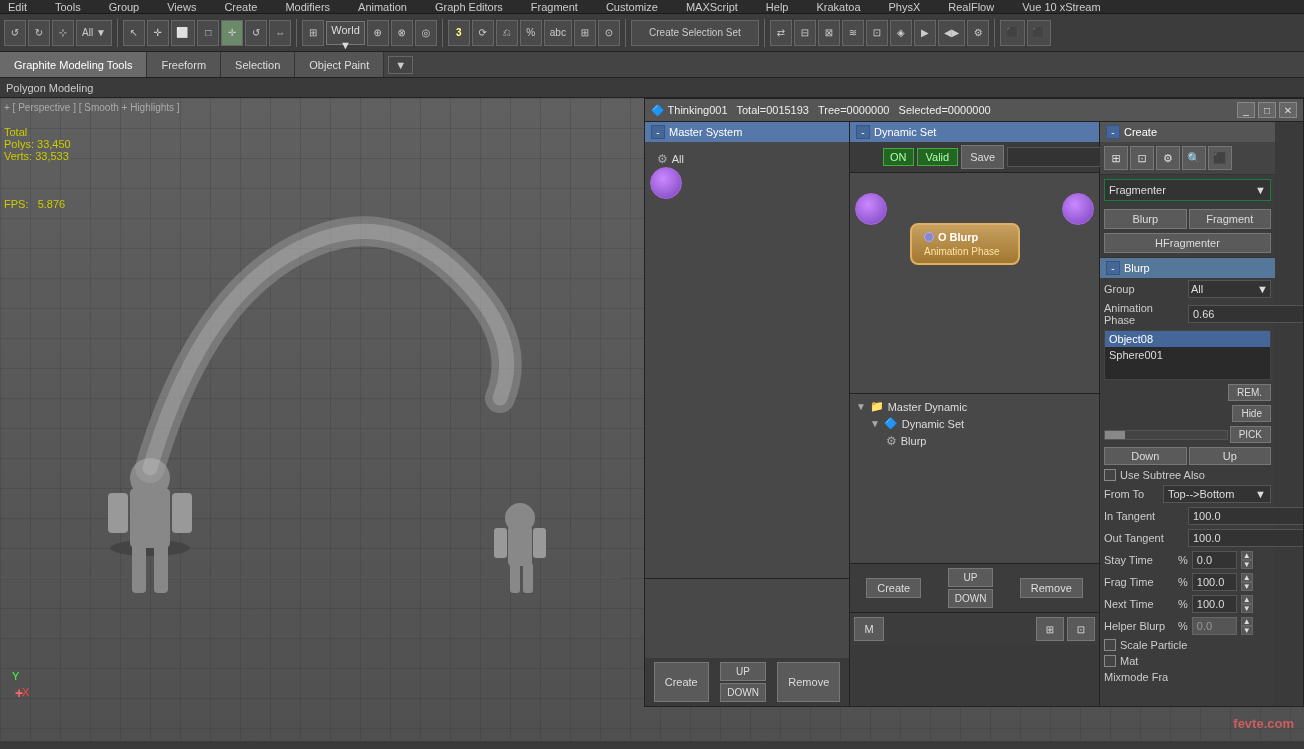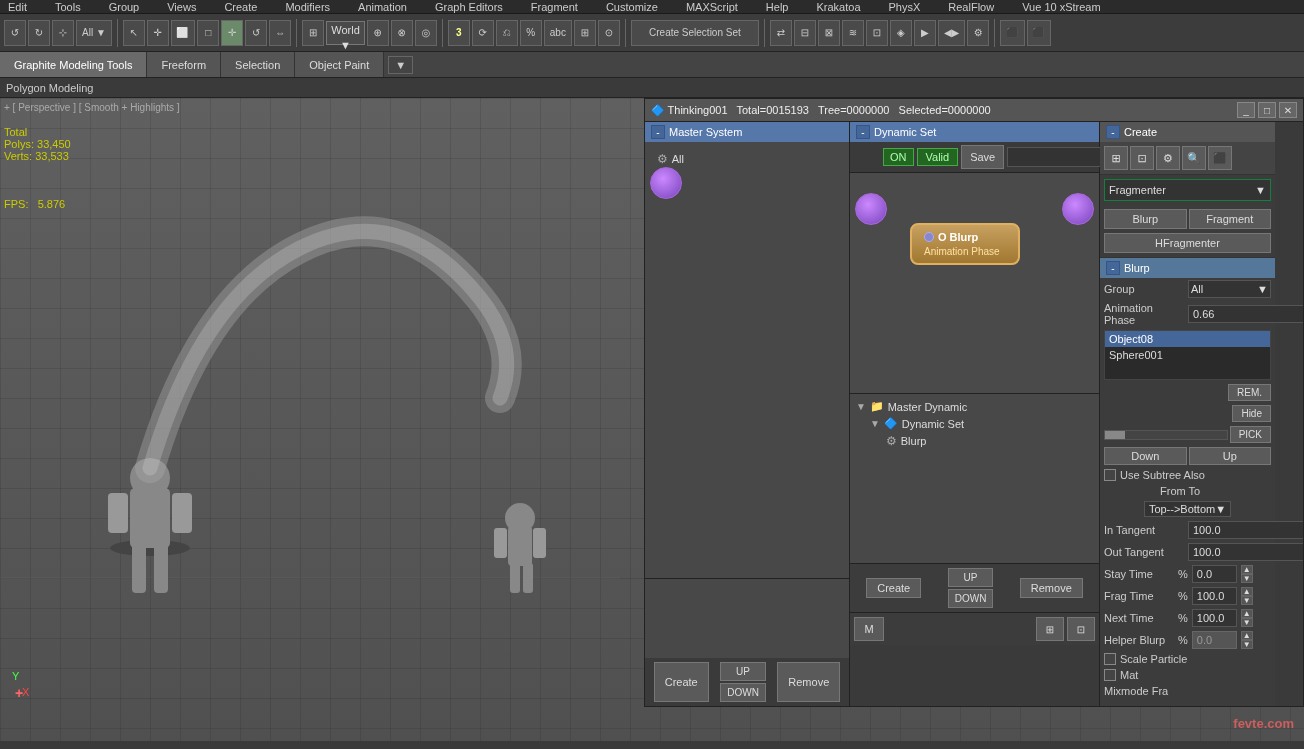--- a/index.html
+++ b/index.html
@@ -112,21 +112,21 @@
     .scroll-thumb { width: 20px; height: 100%; background: #888; }
     .pick-btn { background: #5a5a5a; border: 1px solid #777; color: #ddd; padding: 2px 8px; font-size: 10px; cursor: pointer; }
 
     .down-up-row { display: flex; gap: 2px; padding: 2px 4px; }
     .du-btn { background: #5a5a5a; border: 1px solid #777; color: #ddd; padding: 2px 10px; font-size: 11px; cursor: pointer; flex: 1; }
 
     .checkbox-row { display: flex; align-items: center; gap: 4px; padding: 2px 4px; }
     .cb-box { width: 12px; height: 12px; border: 1px solid #888; background: #444; cursor: pointer; }
     .cb-label { color: #ccc; font-size: 11px; }
 
-    .from-to-row { display: flex; align-items: center; gap: 4px; padding: 2px 4px; flex-direction: column; }
+    .from-to-row { display: flex; align-items: center; gap: 4px; padding: 2px 4px; }
     .from-to-label { color: #ccc; font-size: 11px; min-width: 55px; }
     .from-to-dd { background: #333; border: 1px solid #555; color: #ddd; font-size: 11px; padding: 1px 4px; flex: 1; height: 18px; display: flex; align-items: center; justify-content: space-between; cursor: pointer; }
 
     .pct-param-row { display: flex; align-items: center; padding: 2px 4px; gap: 4px; }
     .pct-label { color: #ccc; font-size: 11px; min-width: 70px; }
     .pct-sym { color: #ccc; font-size: 11px; }
     .pct-value { background: #333; border: 1px solid #555; color: #ddd; font-size: 11px; padding: 1px 4px; width: 45px; height: 18px; }
 
     .helper-row { display: flex; align-items: center; padding: 2px 4px; gap: 4px; }
     .helper-label { color: #ccc; font-size: 11px; min-width: 70px; }

